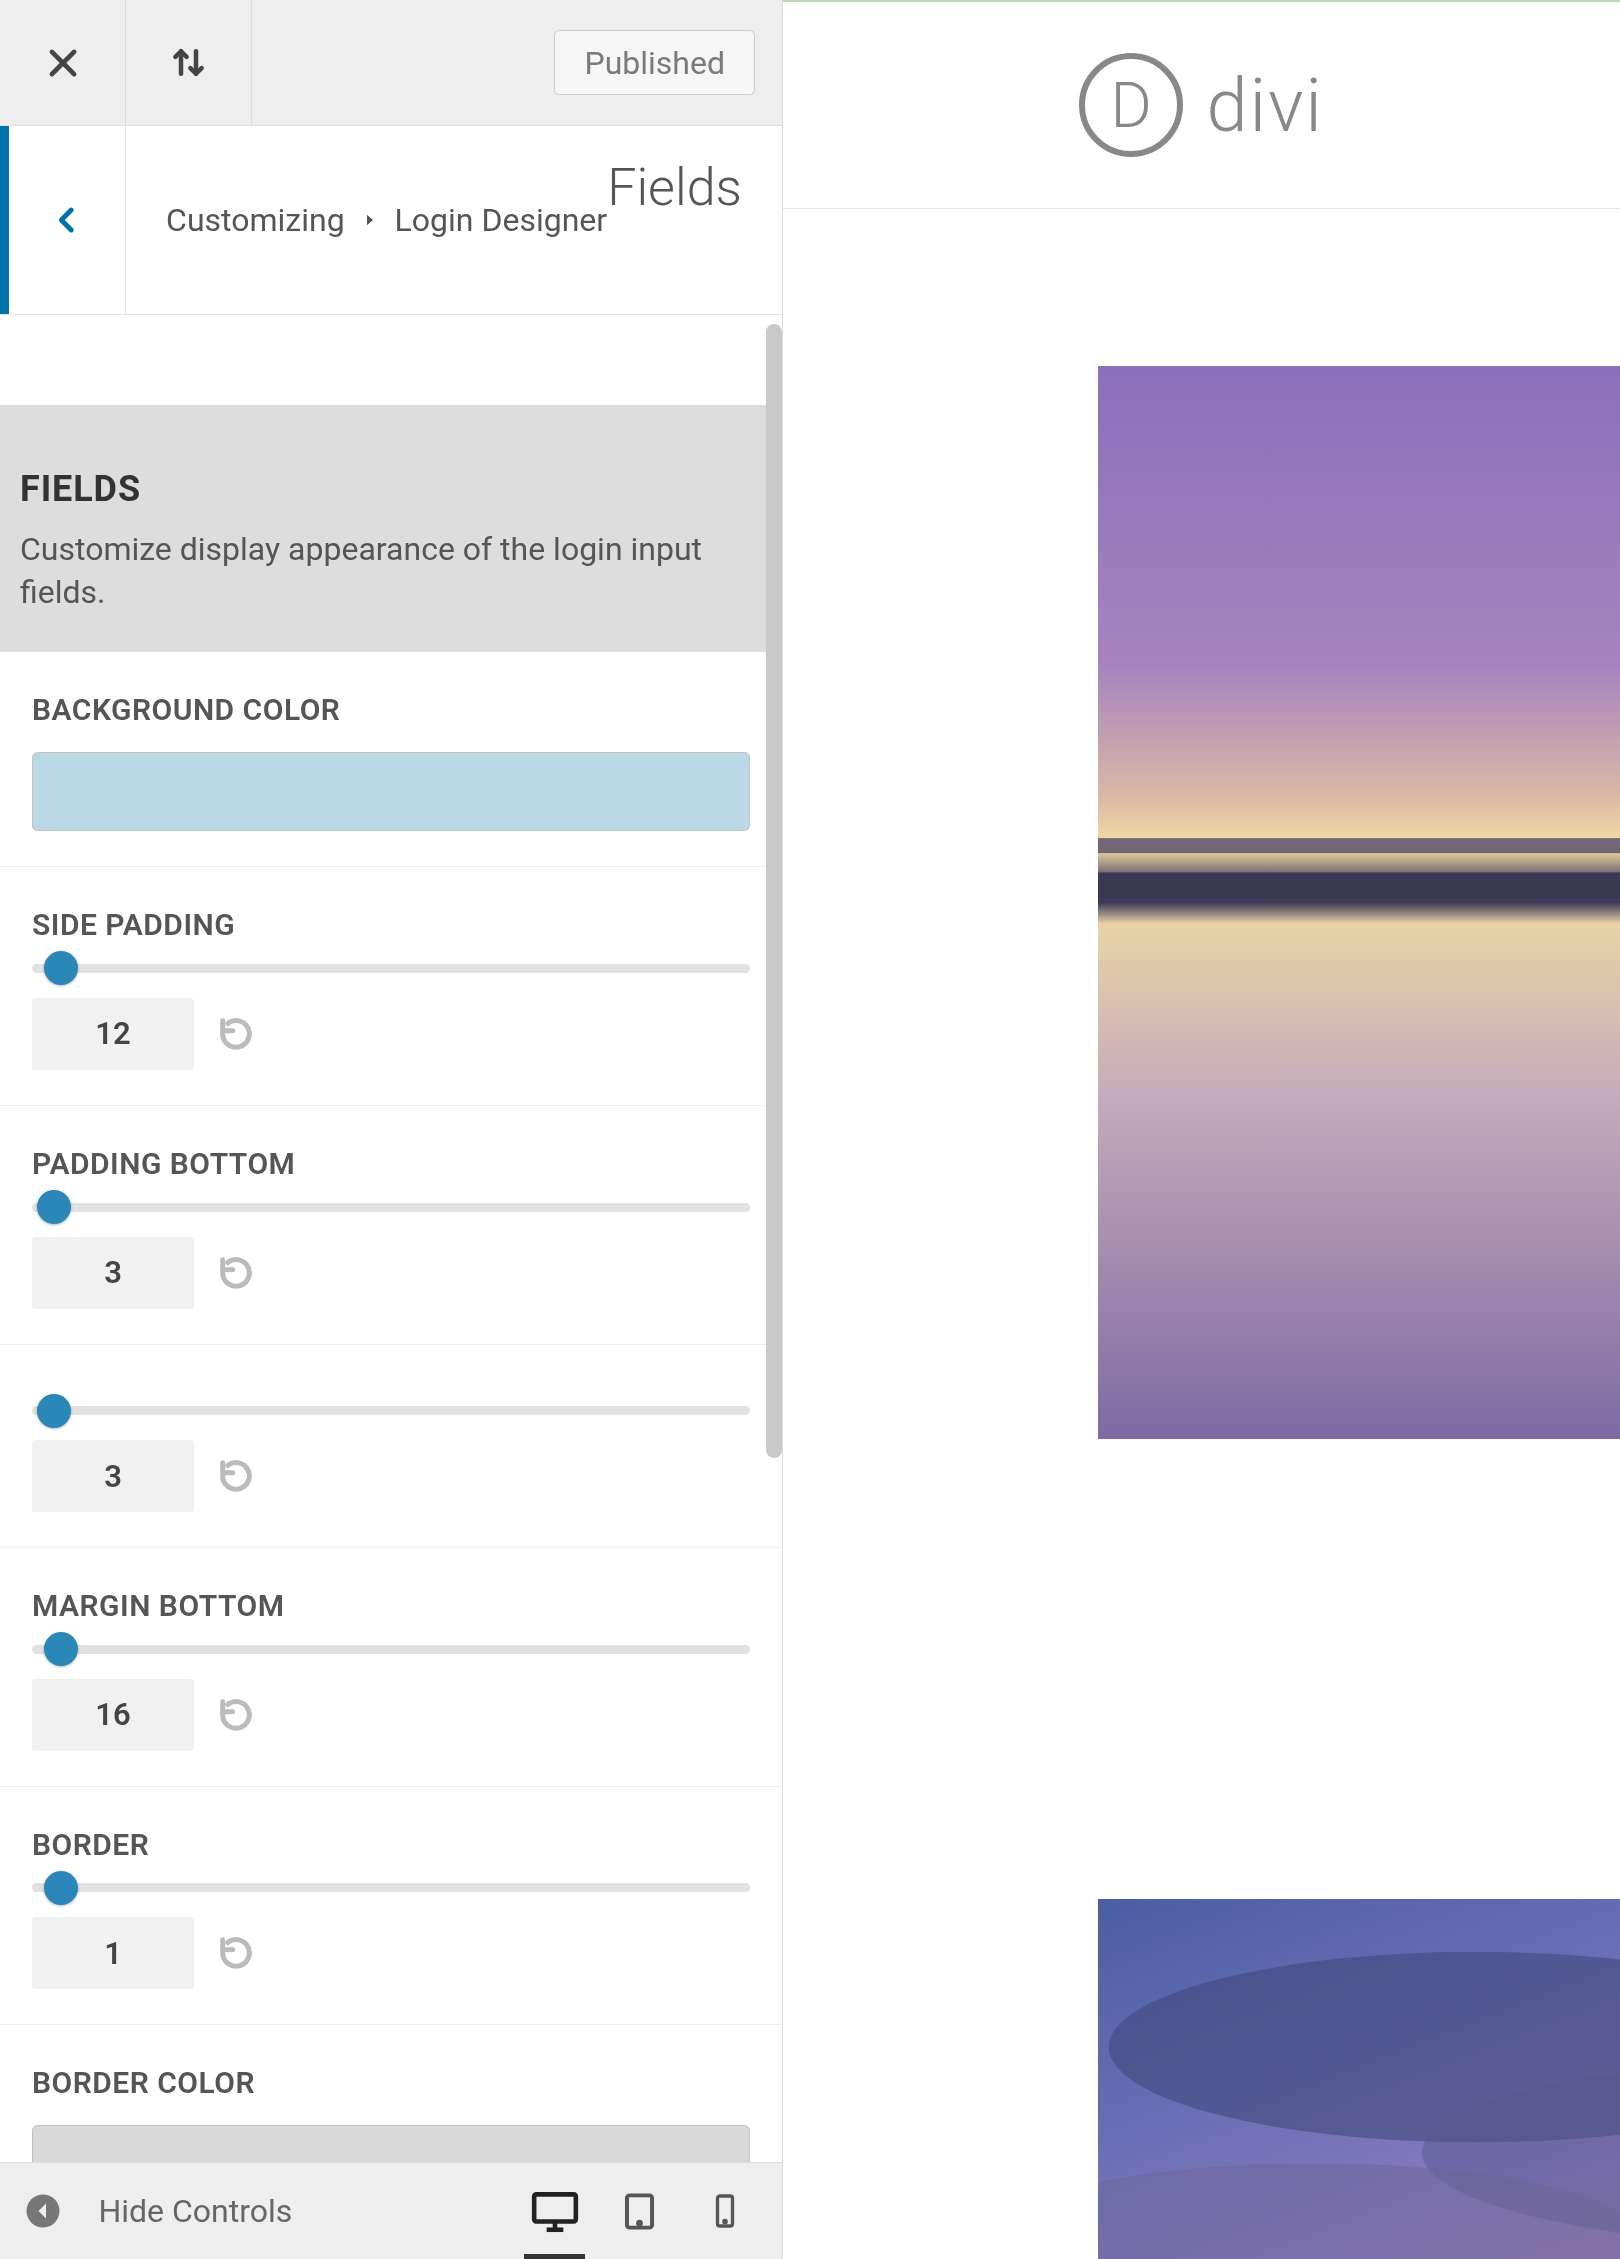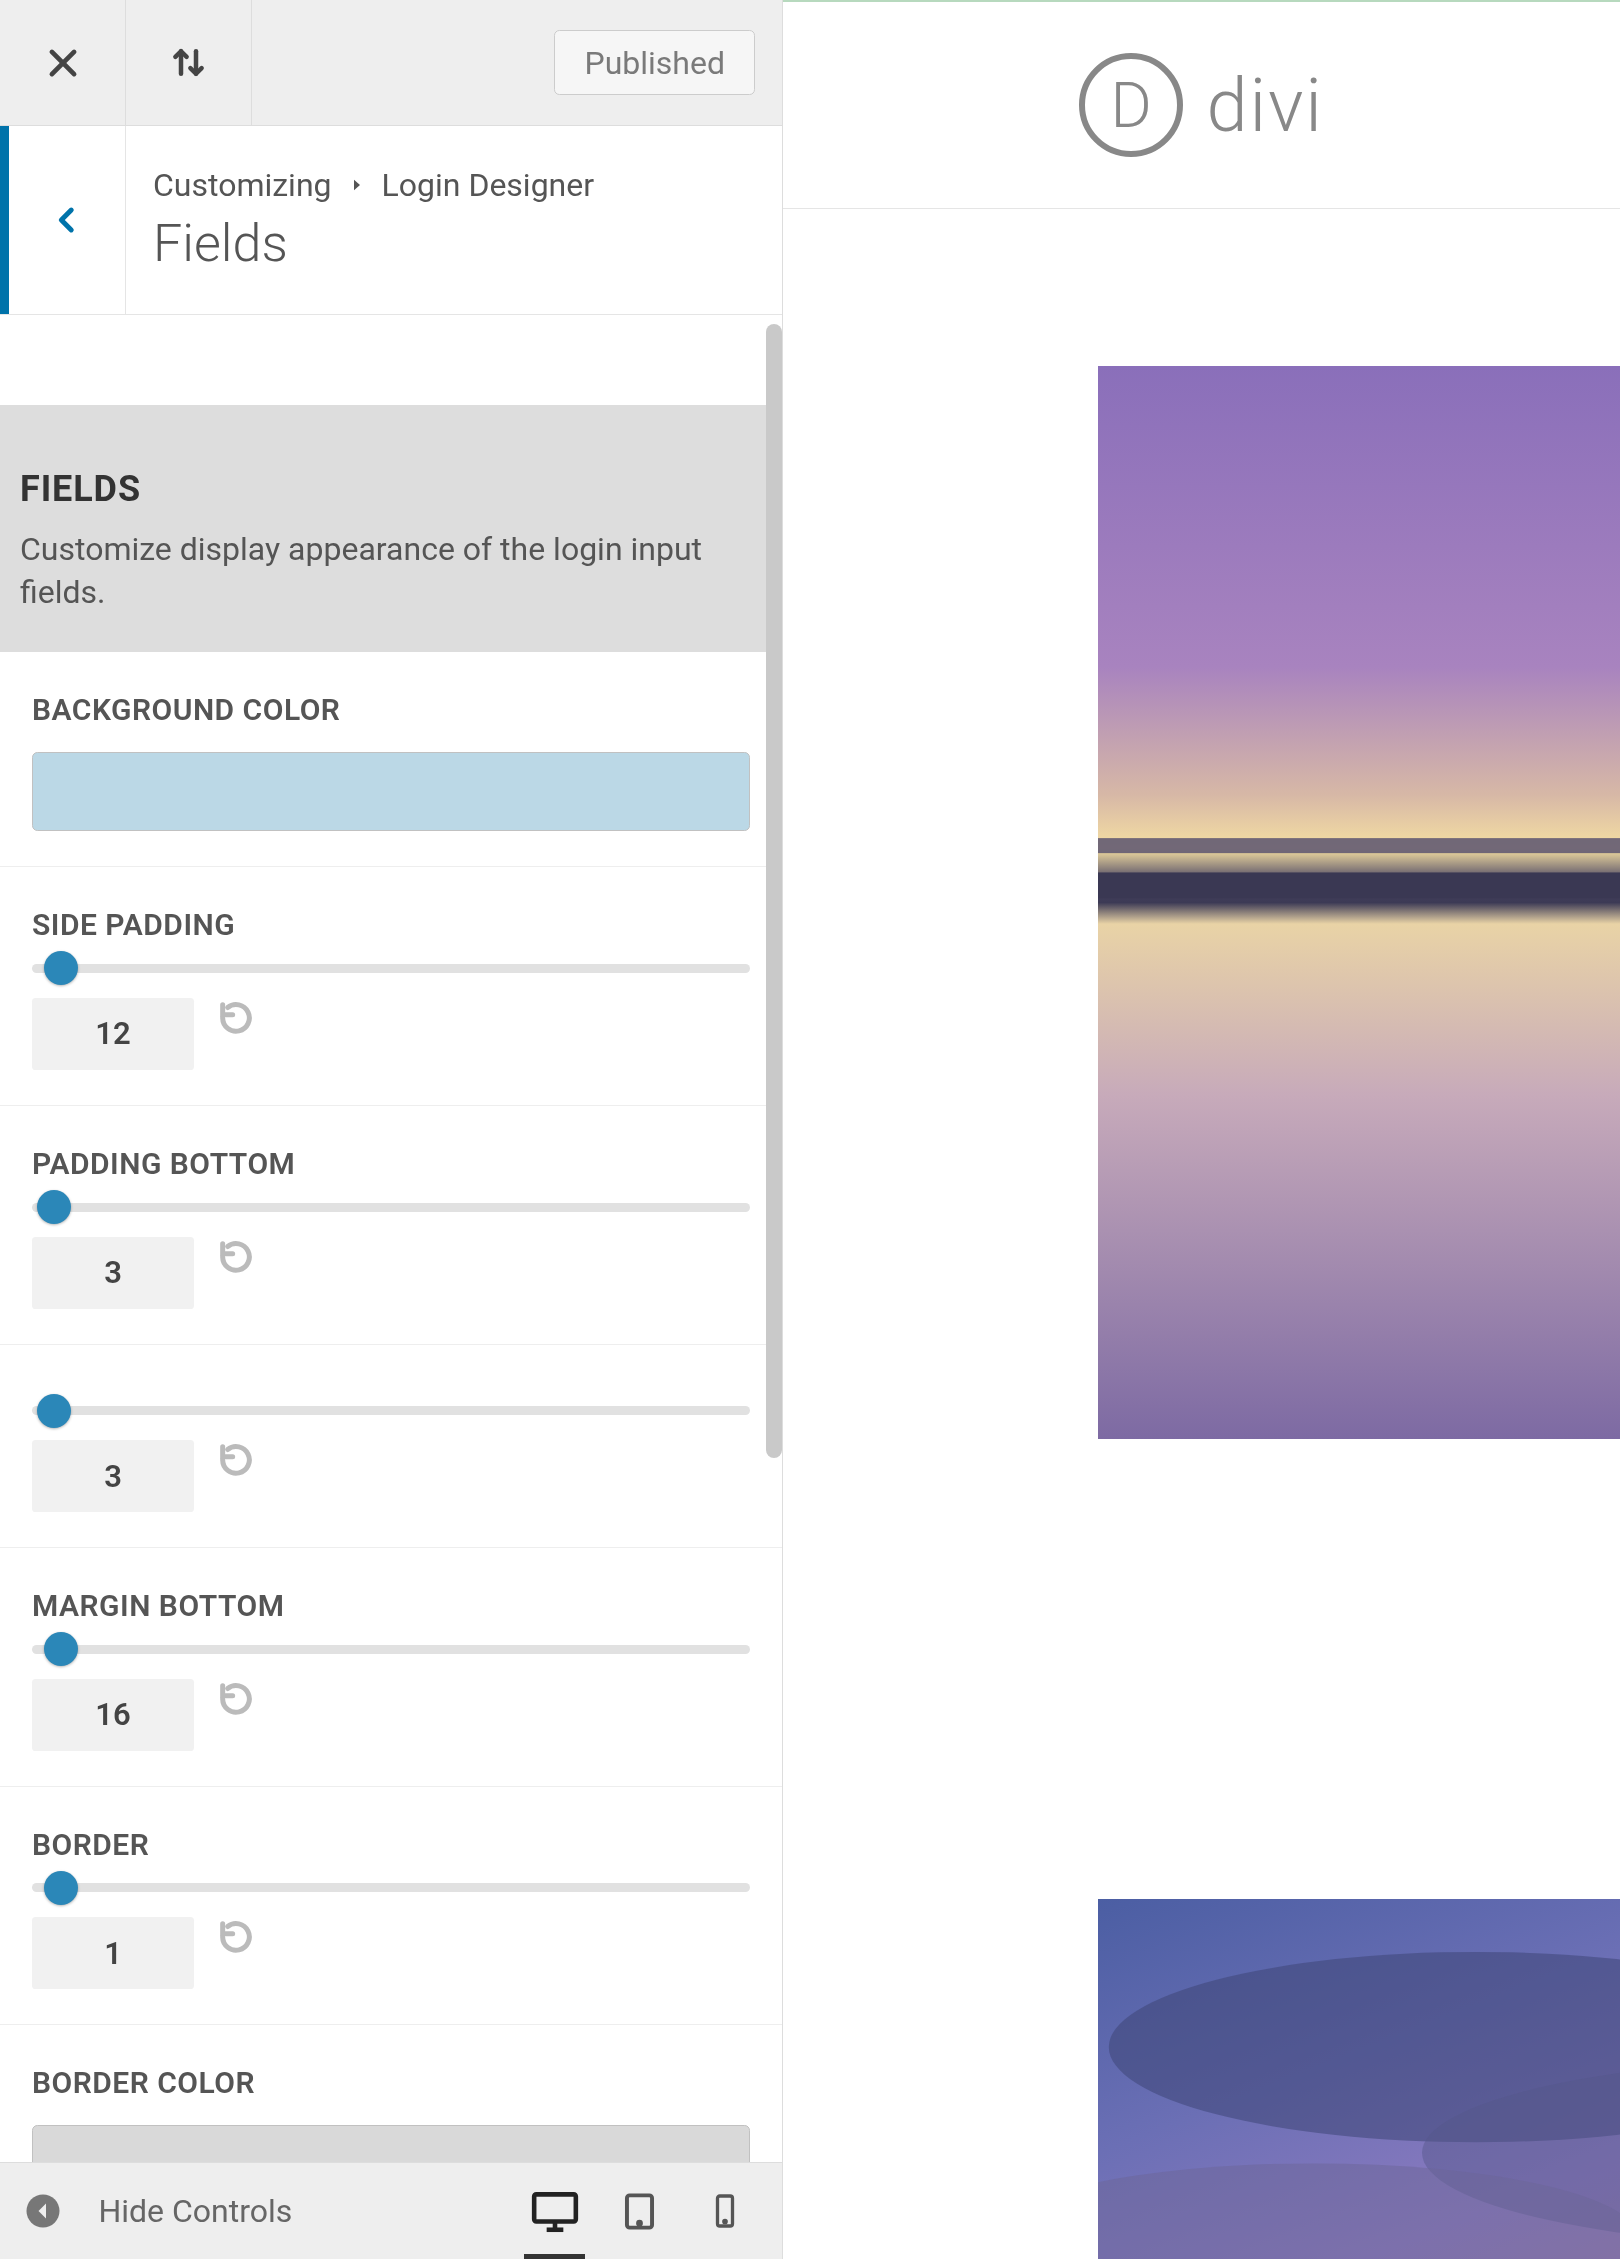--- a/index.html
+++ b/index.html
@@ -63,21 +63,21 @@
     border-left: 9px solid #0073aa;
     border-right: 0.9px solid #e5e5e5;
     display: flex;
     align-items: center;
     justify-content: center;
   }
   .title-block {
     flex: 1;
     padding: 21.6px 27px;
     display: flex;
-    flex-direction: column;
+    flex-direction: row;
     justify-content: center;
   }
   .breadcrumb {
     display: flex;
     align-items: center;
     gap: 16px;
     color: #555;
     font-size: 32px;
   }
   .title-block h1 {
@@ -148,21 +148,21 @@
     top: 50%;
     width: 34px;
     height: 34px;
     border-radius: 50%;
     background: #2b87b8;
     transform: translate(-50%, -50%);
     box-shadow: 0 0.9px 2.7px rgba(0,0,0,0.3);
   }
   .slider-value-row {
     display: flex;
-    align-items: flex-start;
+    align-items: center;
     gap: 21.6px;
     margin-top: 25px;
   }
   .slider-value-box {
     width: 162px;
     height: 72px;
     background: #f1f1f1;
     border-radius: 3.6px;
     display: flex;
     align-items: center;

